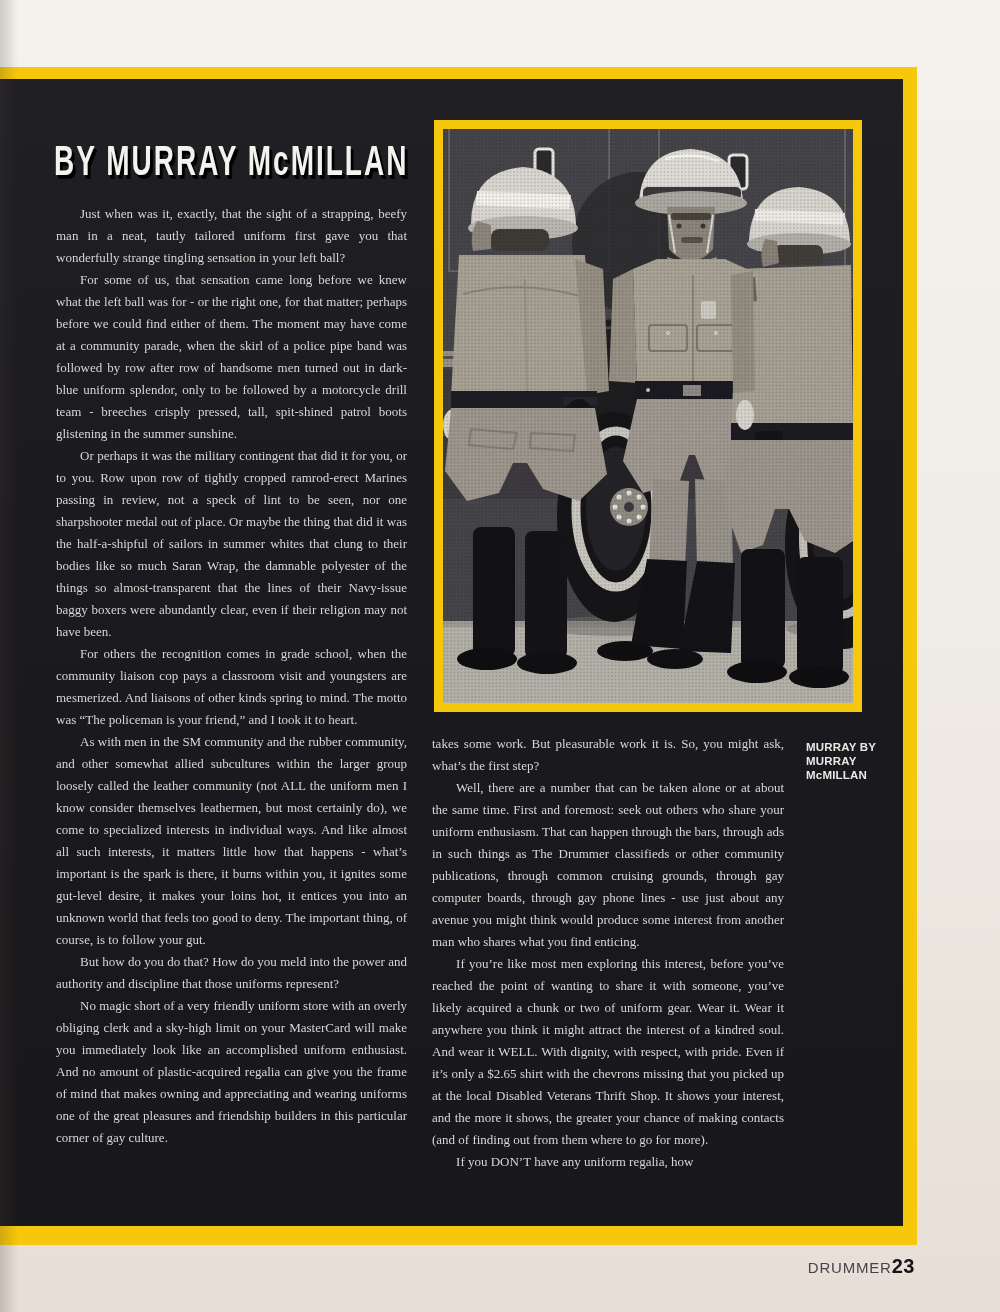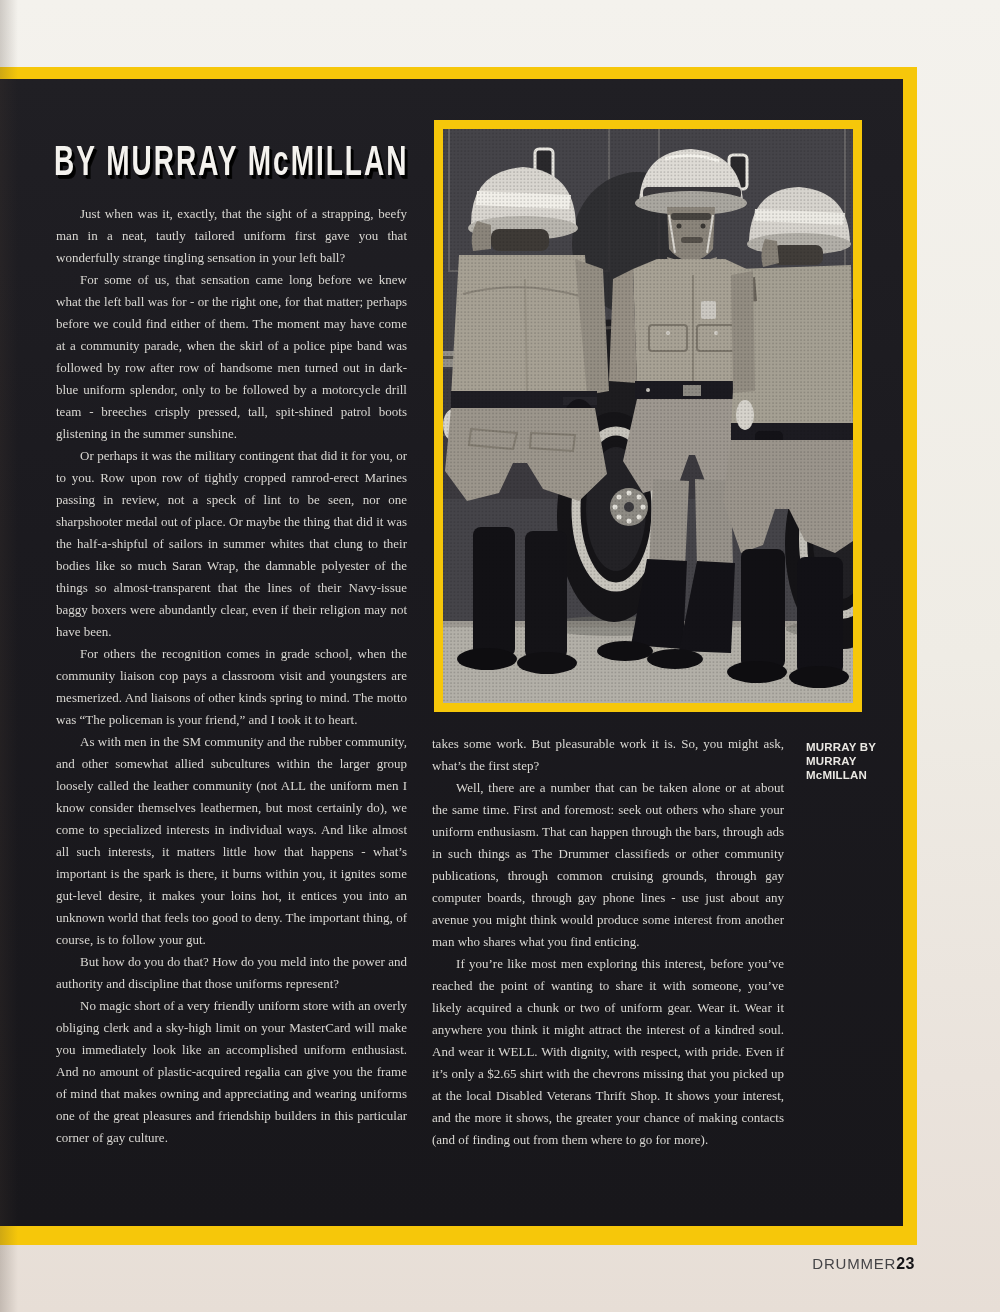--- a/index.html
+++ b/index.html
@@ -52,21 +52,21 @@
     font-family: "Liberation Sans", sans-serif;
     font-weight: bold; font-size: 11.5px; line-height: 14px;
     color: #eae8e3; letter-spacing: .2px;
   }
   .footer {
     position: absolute; left: 690px; top: 1255px; width: 225px;
     text-align: right;
     font-family: "Liberation Sans", sans-serif;
     font-size: 15px; color: #454447; letter-spacing: .8px;
   }
-  .footer .pagenum { font-weight: bold; font-size: 16px; color: #151417; letter-spacing: .5px; }
+  .footer .pagenum { font-weight: bold; font-size: 20px; color: #151417; letter-spacing: .5px; }
 </style>
 </head>
 <body>
 
 <div class="page">
   <div class="edge-shade"></div>
 
   <div class="yellow-frame">
     <div class="black-panel">
 
@@ -219,20 +219,21 @@
           </g>
 
           <rect width="410" height="574" fill="url(#ht)" opacity=".22"></rect>
         </svg>
       </figure>
 
       <div class="col col-right">
         <p class="cont">takes some work. But pleasurable work it is. So, you might ask, what’s the first step?</p>
         <p>Well, there are a number that can be taken alone or at about the same time. First and foremost: seek out others who share your uniform enthusiasm. That can happen through the bars, through ads in such things as The Drummer classifieds or other community publications, through common cruising grounds, through gay computer boards, through gay phone lines - use just about any avenue you might think would produce some interest from another man who shares what you find enticing.</p>
         <p>If you’re like most men exploring this interest, before you’ve reached the point of wanting to share it with someone, you’ve likely acquired a chunk or two of uniform gear. Wear it. Wear it anywhere you think it might attract the interest of a kindred soul. And wear it WELL. With dignity, with respect, with pride. Even if it’s only a $2.65 shirt with the chevrons missing that you picked up at the local Disabled Veterans Thrift Shop. It shows your interest, and the more it shows, the greater your chance of making contacts (and of finding out from them where to go for more).</p>
+        <p>If you DON’T have any uniform regalia, how</p>
       </div>
 
       <div class="credit">
         <div>MURRAY BY</div>
         <div>MURRAY</div>
         <div>McMILLAN</div>
       </div>
 
     </div>
   </div>

